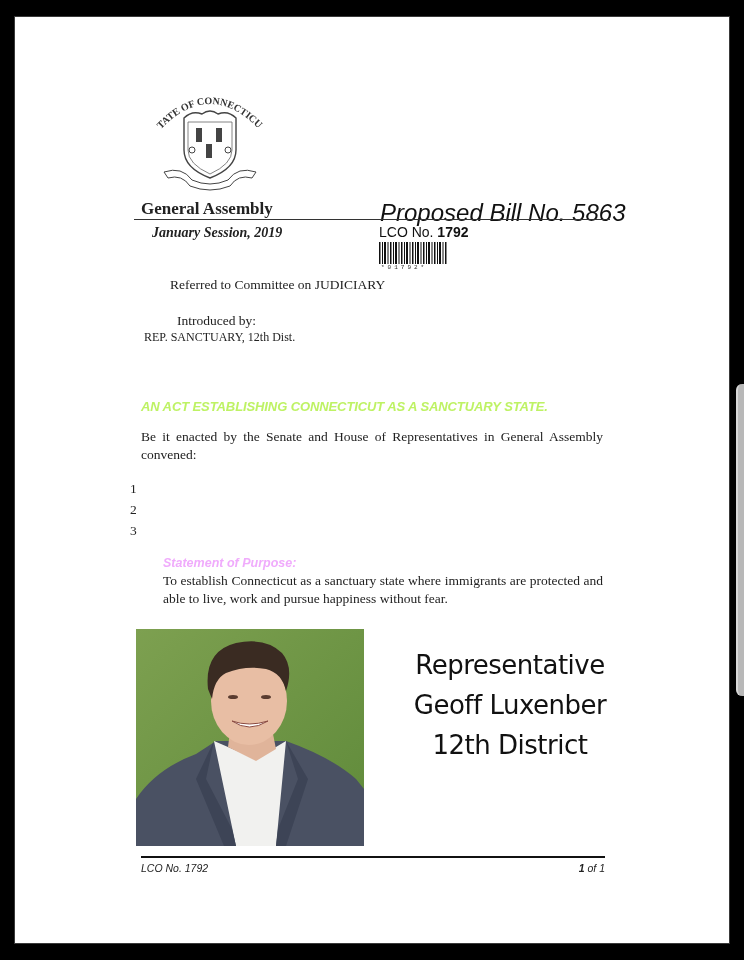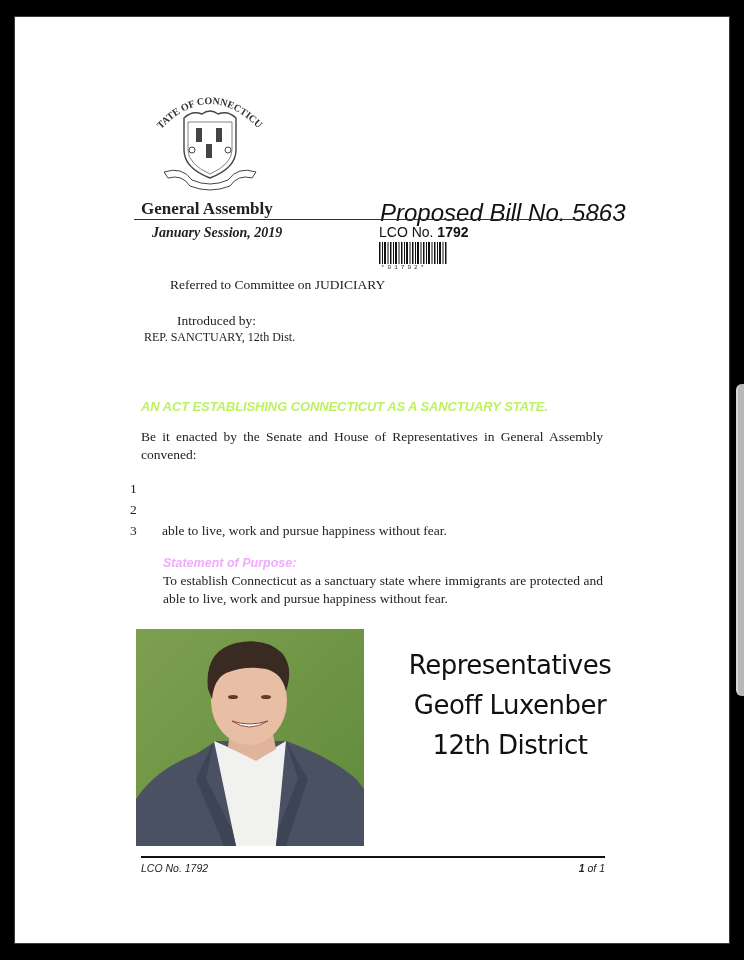--- a/index.html
+++ b/index.html
@@ -164,21 +164,20 @@
 
 <div class="bill-lines">
   <div class="bill-line">
     <span class="line-num">1</span>
   </div>
   <div class="bill-line">
     <span class="line-num">2</span>
   </div>
   <div class="bill-line">
     <span class="line-num">3</span>
-    <span class="line-text last">able to live, work and pursue happiness without fear.</span>
   </div>
 </div>
 
 <div class="sop-title">Statement of Purpose:</div>
 <div class="sop-text">To establish Connecticut as a sanctuary state where immigrants are protected and able to live, work and pursue happiness without fear.</div>
 
 <div class="photo">
   <svg viewBox="0 0 228 217" preserveAspectRatio="none">
     <defs>
       <linearGradient id="grass" x1="0" y1="0" x2="1" y2="1">
@@ -201,21 +200,21 @@
 
     <path d="M72,60 Q68,22 100,14 Q130,8 146,24 Q158,38 150,62 Q146,44 130,40 Q110,36 90,44 Q78,50 76,70 Z" fill="#3a2b22"></path>
 
     <ellipse cx="97" cy="68" rx="5" ry="2" fill="#5a3c30"></ellipse>
     <ellipse cx="130" cy="68" rx="5" ry="2" fill="#5a3c30"></ellipse>
     <path d="M96,92 Q113,104 132,92 Q113,98 96,92 Z" fill="#fff" stroke="#8a4a40" stroke-width="1"></path>
   </svg>
 </div>
 
 <div class="rep-caption">
-  <div>Representatives</div>
+  <div>Representative</div>
   <div>Geoff Luxenber</div>
   <div>12th District</div>
 </div>
 
 <div class="footer-rule"></div>
 <div class="footer-left">LCO No. 1792</div>
 <div class="footer-right">
   <b>1</b>
   <span>of</span>
   <span>1</span>

